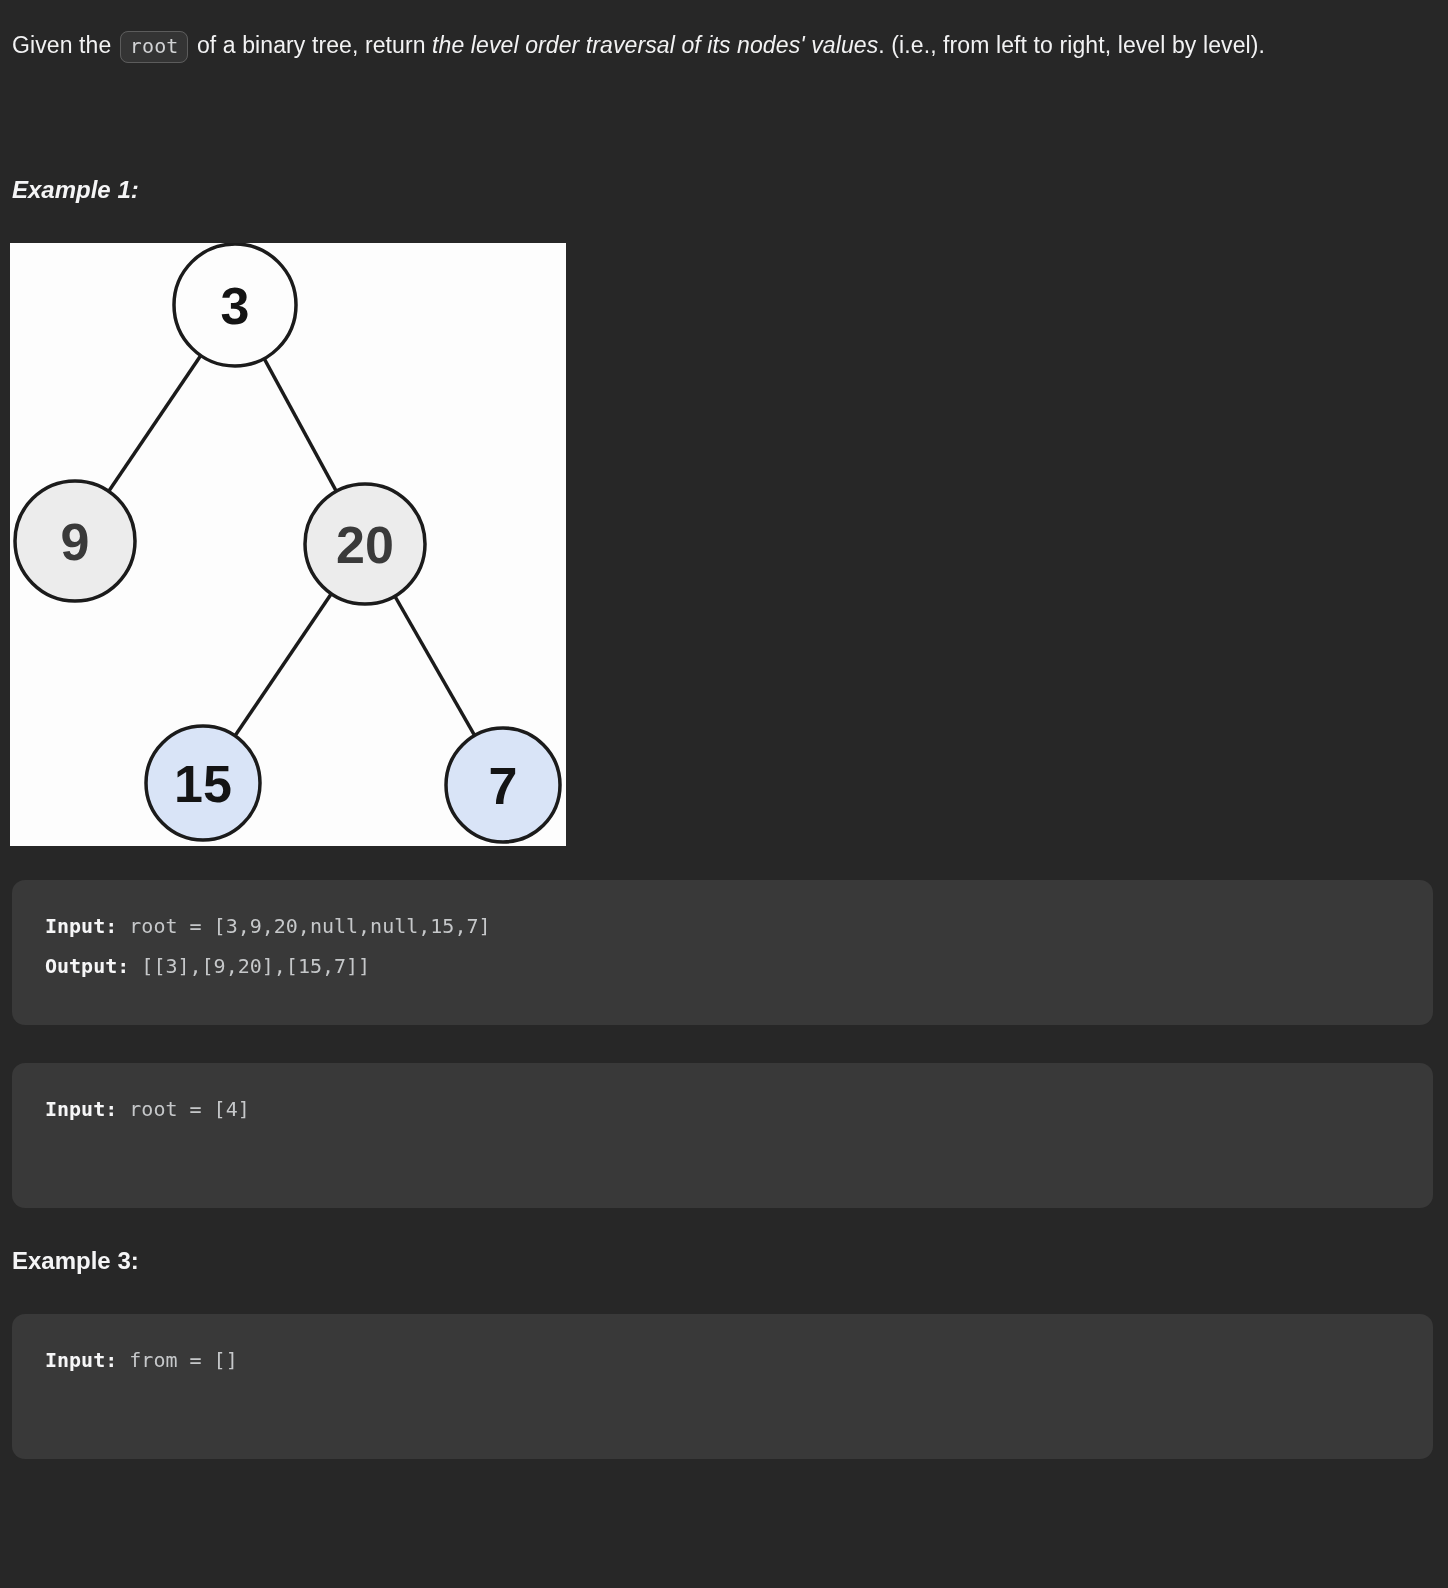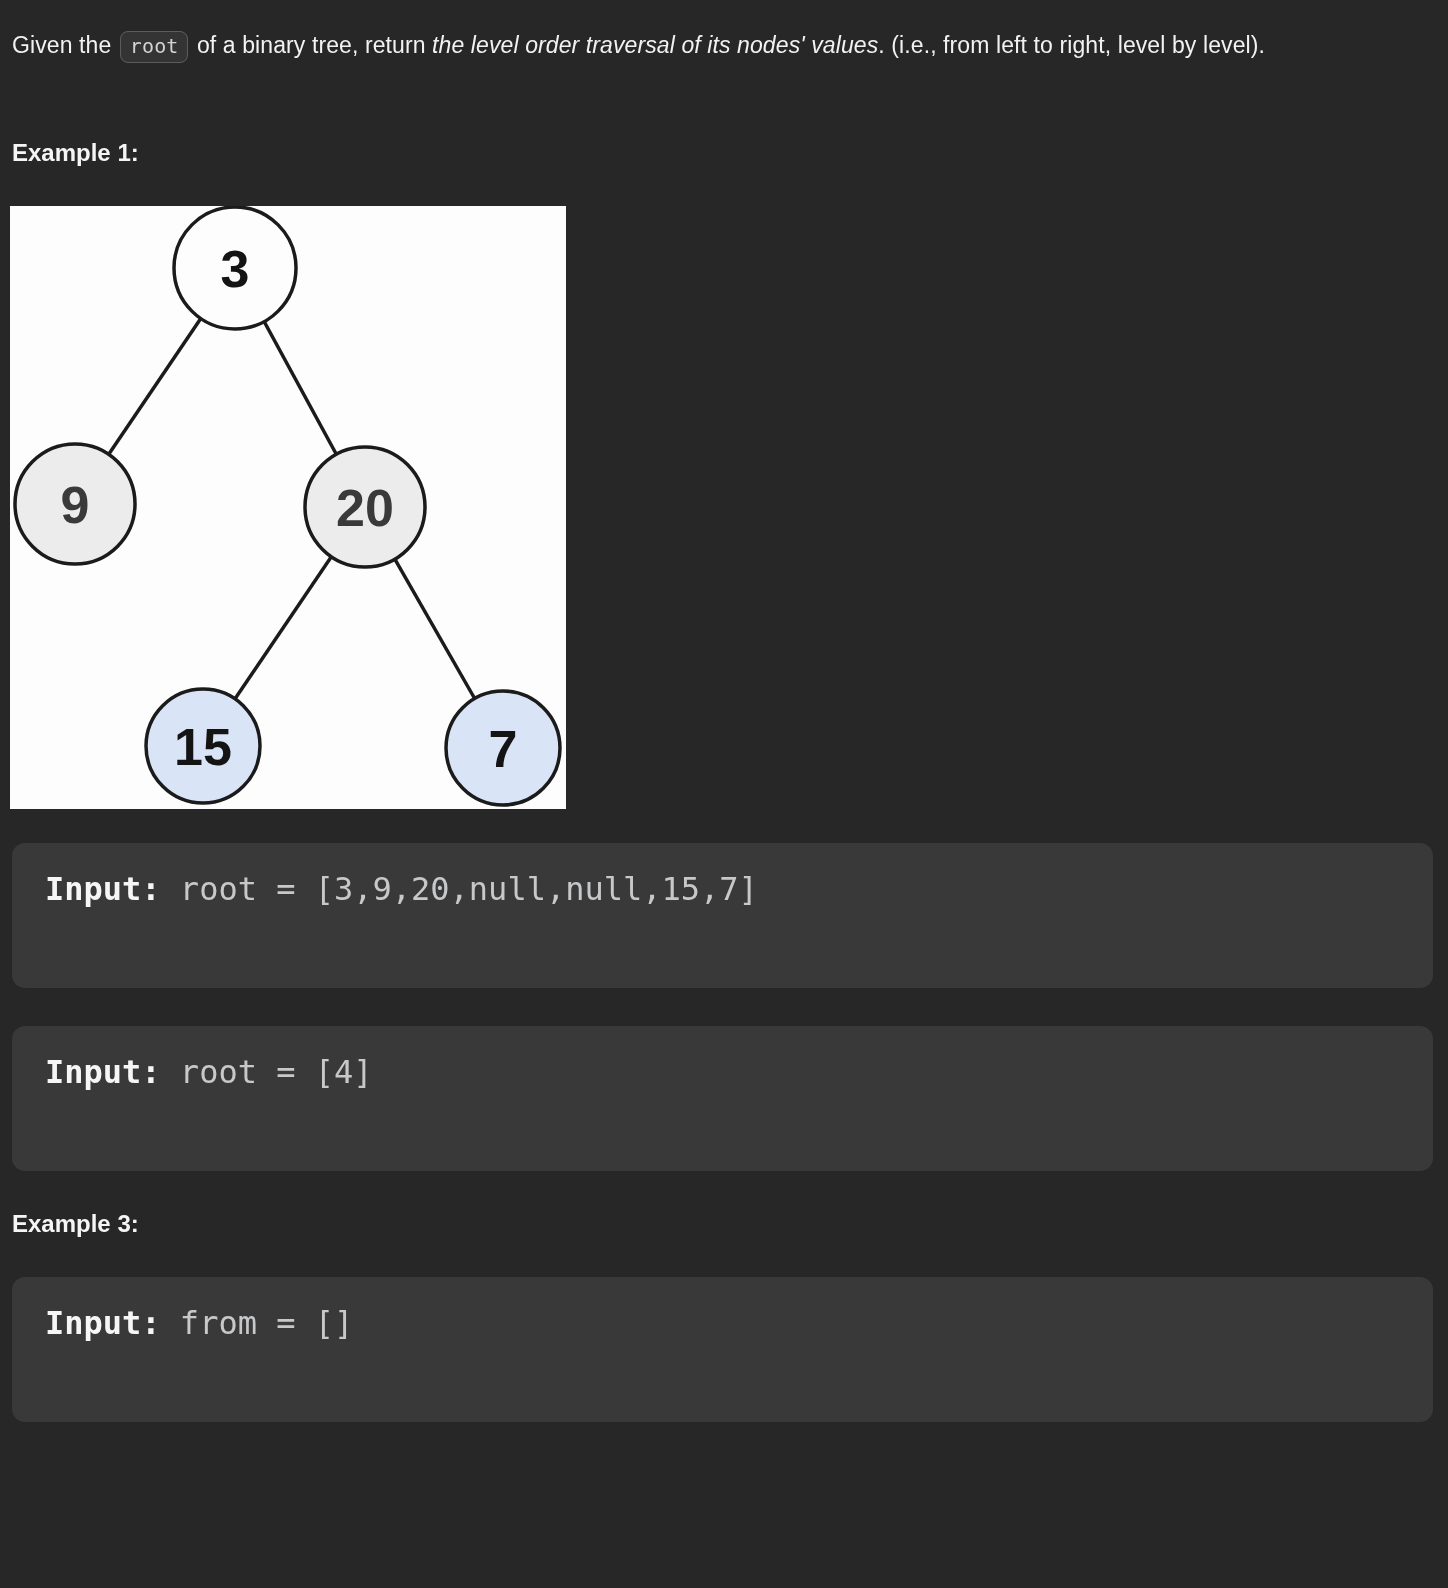--- a/index.html
+++ b/index.html
@@ -39,21 +39,21 @@
   }
   
   h3.ex-h {
     margin: 0;
     padding: 0;
     font-size: 24px;
     line-height: 30px;
     font-weight: 700;
     color: #f5f5f6;
   }
-  h3.ex-h.first { margin-top: 72px; }
+  h3.ex-h.first { margin-top: 109px; font-style: italic; }
   h3.ex-h.later { margin-top: 38px; }
   
   figure.tree-figure {
     margin: 38px 0 0 -2px;
     padding: 0;
     width: 556px;
     height: 603px;
     background: #fdfdfd;
     overflow: hidden;
   }
@@ -64,21 +64,21 @@
   }
   
   pre.code-block {
     margin: 34px 0 0 0;
     width: 1421px;
     height: 145px;
     background: #393939;
     border-radius: 13px;
     padding: 26px 20px 0 33px;
     font-family: "DejaVu Sans Mono", "Liberation Mono", monospace;
-    font-size: 32px;
+    font-size: 20px;
     line-height: 40px;
     overflow: hidden;
   }
   pre.code-block.later { margin-top: 38px; }
   pre.code-block .line { display: block; white-space: pre; }
   pre.code-block .lbl { font-weight: 700; color: #f6f6f7; }
   pre.code-block .val { font-weight: 400; color: #c6c8ca; }
   .h-ex2 { margin-top: 38px; }
   .h-ex3 { margin-top: 37px; }
   .pre-2 { margin-top: 38px; }
@@ -105,21 +105,21 @@
         <text x="65" y="298" dy="0.36em" text-anchor="middle" font-size="52" fill="#3a3a3a" class="node-label">9</text>
         <circle cx="355" cy="301" r="60" fill="#ececec" stroke="#1b1b1b" stroke-width="3.5"></circle>
         <text x="355" y="301" dy="0.36em" text-anchor="middle" font-size="52" fill="#3a3a3a" class="node-label">20</text>
         <circle cx="193" cy="540" r="57" fill="#d9e4f7" stroke="#1b1b1b" stroke-width="3.5"></circle>
         <text x="193" y="540" dy="0.36em" text-anchor="middle" font-size="52" fill="#141414" class="node-label">15</text>
         <circle cx="493" cy="542" r="57" fill="#d9e4f7" stroke="#1b1b1b" stroke-width="3.5"></circle>
         <text x="493" y="542" dy="0.36em" text-anchor="middle" font-size="52" fill="#141414" class="node-label">7</text>
       </svg>
   </figure>
 
-  <pre class="code-block"><span class="line"><span class="lbl">Input:</span> <span class="val">root = [3,9,20,null,null,15,7]</span></span></pre>
+  <pre class="code-block"><span class="line"><span class="lbl">Input:</span> <span class="val">root = [3,9,20,null,null,15,7]</span></span><span class="line"><span class="lbl">Output:</span> <span class="val">[[3],[9,20],[15,7]]</span></span></pre>
 
 
   <pre class="code-block later pre-2"><span class="line"><span class="lbl">Input:</span> <span class="val">root = [4]</span></span></pre>
 
   <h3 class="ex-h later h-ex3">Example 3:</h3>
 
   <pre class="code-block later pre-3"><span class="line"><span class="lbl">Input:</span> <span class="val">from = []</span></span></pre>
 
 </main>
 

